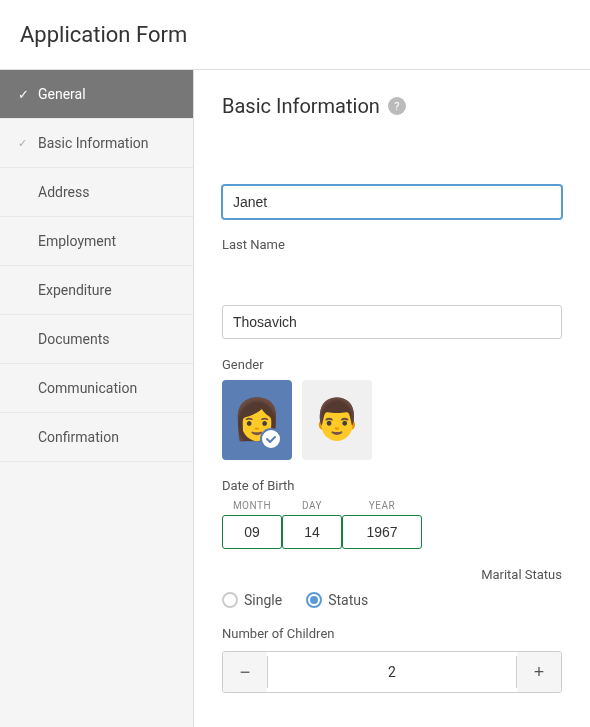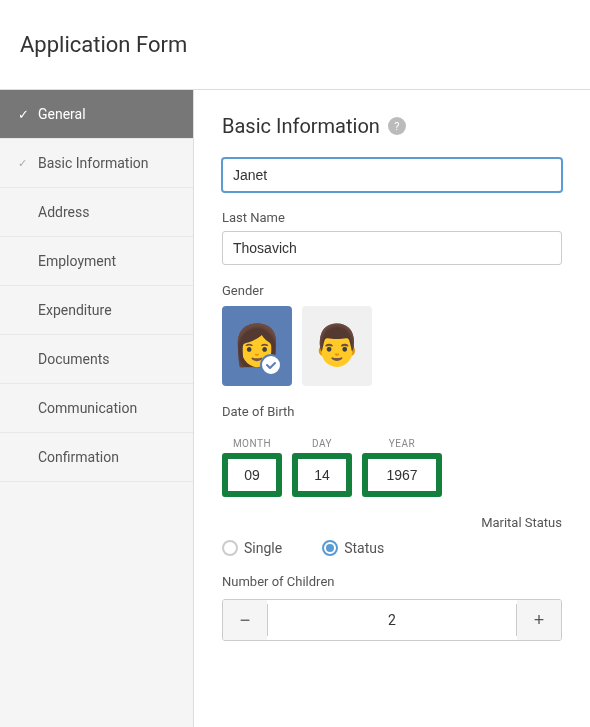--- a/index.html
+++ b/index.html
@@ -4,21 +4,21 @@
   <style>
     * { box-sizing: border-box; margin: 0; padding: 0; }
     body {
       font-family: -apple-system, BlinkMacSystemFont, 'Segoe UI', Roboto, sans-serif;
       background: #f0f0f0;
       width: 590px;
       min-height: 727px;
     }
     .app-title {
       background: #fff;
-      padding: 32px 20px;
+      padding: 22px 20px;
       font-size: 22px;
       font-weight: 400;
       color: #333;
       border-bottom: 1px solid #ddd;
     }
     .layout {
       display: flex;
       height: calc(727px - 52px);
     }
     .sidebar {
@@ -81,20 +81,21 @@
       margin-bottom: 6px;
     }
     .field-input {
       width: 100%;
       padding: 8px 10px;
       border: 1px solid #ccc;
       border-radius: 3px;
       font-size: 14px;
       color: #333;
       outline: none;
+      margin-top: 47px;
     }
     .field-input.focused {
       border-color: #5b9bd5;
       box-shadow: 0 0 0 1px #5b9bd5;
     }
     .gender-section {
       margin-bottom: 18px;
     }
     .gender-options {
       display: flex;
@@ -136,54 +137,53 @@
       align-items: center;
       justify-content: center;
       color: #5b7fb5;
       font-size: 12px;
     }
     .dob-section {
       margin-bottom: 18px;
     }
     .dob-fields {
       display: flex;
-      gap: 10px;
-      margin-top: 19px;
+      margin-top: 7px;
     }
     .dob-field {
       display: flex;
       flex-direction: column;
       align-items: center;
     }
     .dob-sublabel {
       font-size: 10px;
       color: #888;
       margin-bottom: 4px;
       letter-spacing: 0.5px;
     }
     .dob-input {
       width: 60px;
       padding: 8px 6px;
-      border: 6px solid #15803d;
+      border: 1px solid #15803d;
       border-radius: 3px;
       font-size: 14px;
       text-align: center;
       color: #333;
       outline: none;
     }
     .dob-input.year {
       width: 80px;
     }
     .marital-section {
       margin-bottom: 18px;
       text-align: right;
     }
     .radio-group {
       display: flex;
-      gap: 40px;
+      gap: 24px;
       margin-top: 10px;
     }
     .radio-option {
       display: flex;
       align-items: center;
       gap: 6px;
       cursor: pointer;
       font-size: 14px;
       color: #555;
     }

